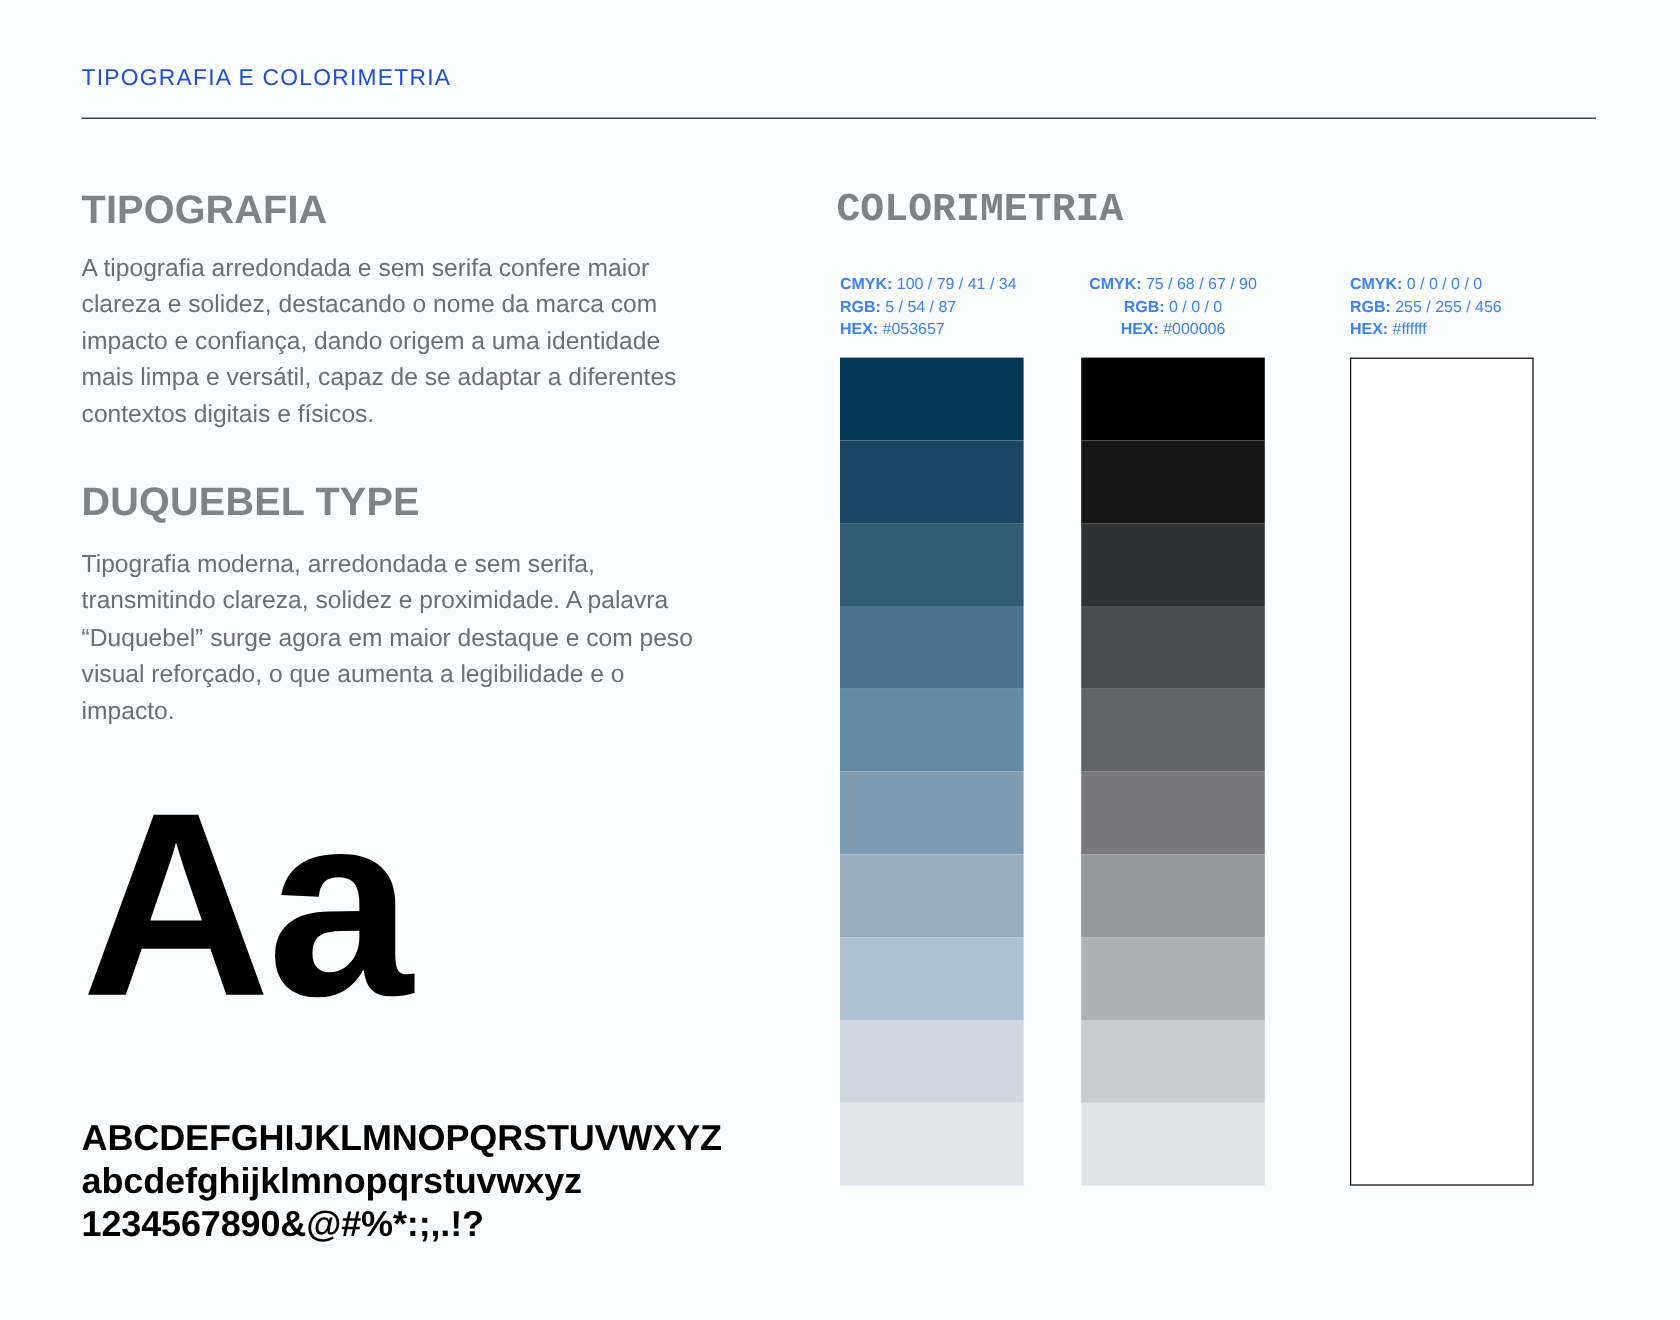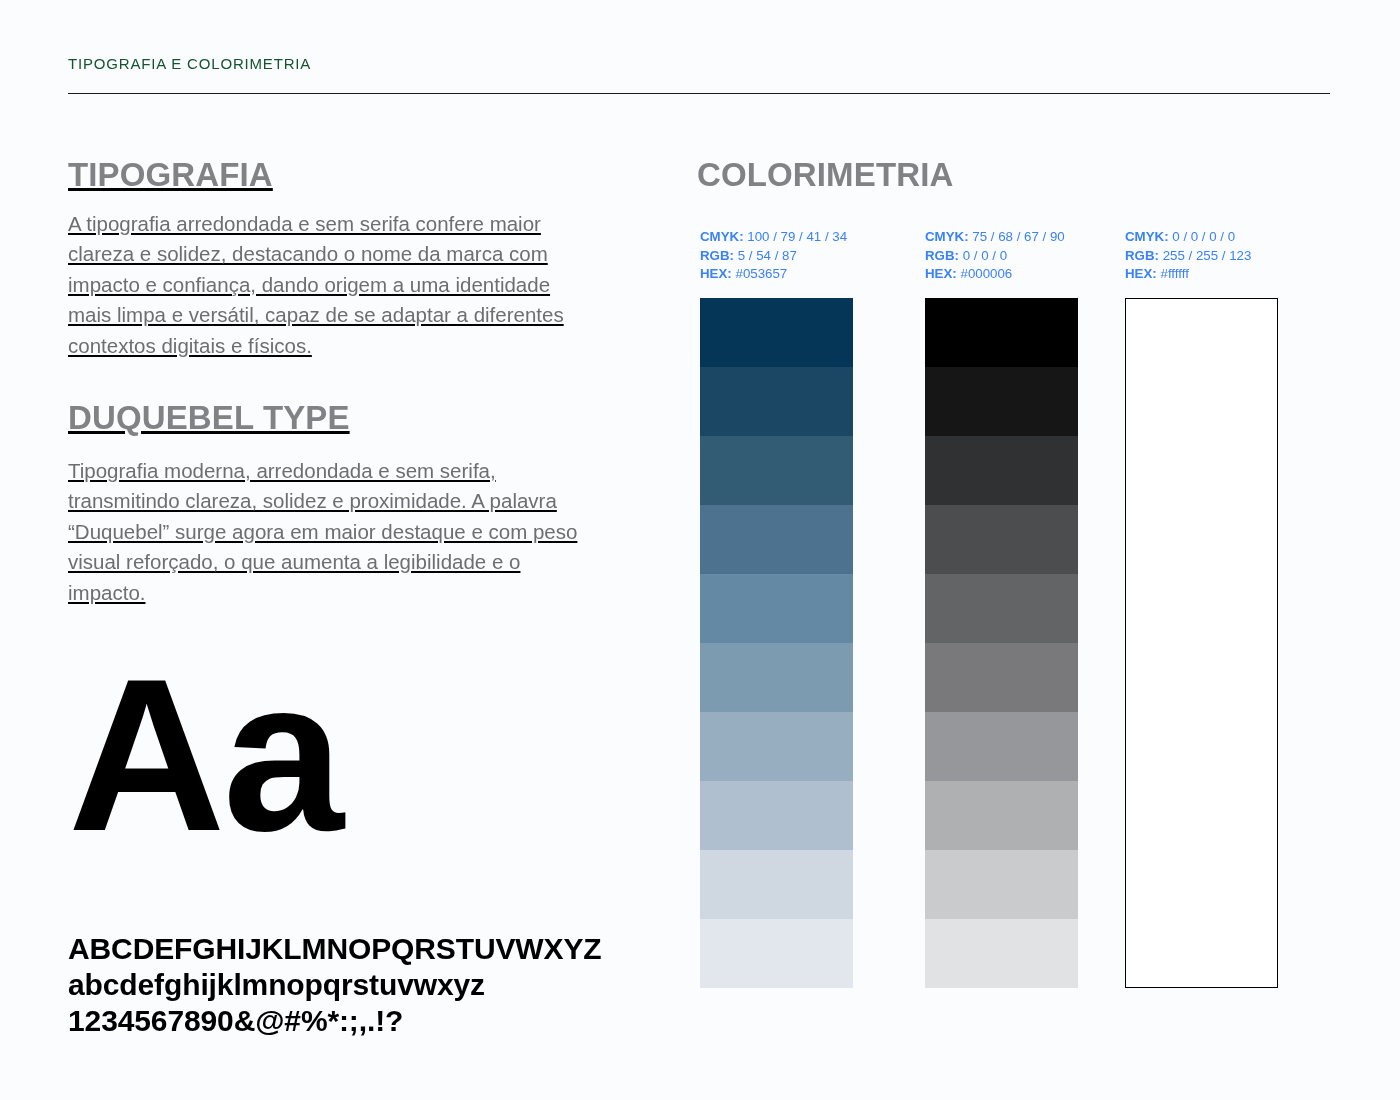--- a/index.html
+++ b/index.html
@@ -17,23 +17,23 @@
   }
 
   
   #page-header {
     position: absolute;
     left: 68px;
     top: 55px;
     width: 1262px;
   }
   #page-header .kicker {
-    font-size: 15px;
+    font-size: 19px;
     letter-spacing: 0.055em;
-    color: #14532d;
+    color: #1d4ed8;
     font-weight: 400;
     white-space: nowrap;
   }
   #page-header .rule {
     margin-top: 21px;
     border-top: 1.6px solid #1a1a1a;
     width: 1262px;
   }
 
   
@@ -44,21 +44,20 @@
     width: 1400px;
     height: 1100px;
   }
 
   
   #typography-column {
     position: absolute;
     left: 68px;
     top: 158px;
     width: 540px;
-    text-decoration: underline;
   }
   .section-title {
     font-size: 33px;
     font-weight: 700;
     color: #808285;
     letter-spacing: 0.004em;
     line-height: 1.05;
     margin: 0 0 16px 0;
   }
   .body-copy {
@@ -106,35 +105,36 @@
 
   
   #color-column {
     position: absolute;
     left: 697px;
     top: 158px;
     width: 640px;
   }
   #color-column .section-title {
     margin-bottom: 4px;
+    font-family: Liberation Mono, monospace;
   }
 
   .swatch-grid {
     position: absolute;
     left: 697px;
     top: 228px;
     width: 640px;
   }
   .swatch-track {
     position: absolute;
     top: 0;
     width: 153px;
   }
   .swatch-track.track-0 { left: 3px; }
-  .swatch-track.track-1 { left: 228px; }
+  .swatch-track.track-1 { left: 204px; text-align: center; }
   .swatch-track.track-2 { left: 428px; }
 
   .swatch-meta {
     font-size: 13.3px;
     line-height: 18.6px;
     color: #3b82f6;
     white-space: nowrap;
   }
   .swatch-meta b {
     font-weight: 700;
@@ -228,20 +228,20 @@
           <div class="step" style="background: rgb(150, 151, 154);"></div>
           <div class="step" style="background: rgb(174, 176, 178);"></div>
           <div class="step" style="background: rgb(202, 203, 205);"></div>
           <div class="step" style="background: rgb(225, 226, 228);"></div>
         </div>
     </div>
 
     <div class="swatch-track track-2">
       <div class="swatch-meta">
         <div><b>CMYK:</b> <span class="val">0 / 0 / 0 / 0</span></div>
-        <div><b>RGB:</b> <span class="val">255 / 255 / 123</span></div>
+        <div><b>RGB:</b> <span class="val">255 / 255 / 456</span></div>
         <div><b>HEX:</b> <span class="val">#ffffff</span></div>
       </div>
       <div class="swatch-ramp outlined" style="background: rgb(255, 255, 255);"></div>
     </div>
 
   </div>
 </div>
 
 </body></html>

